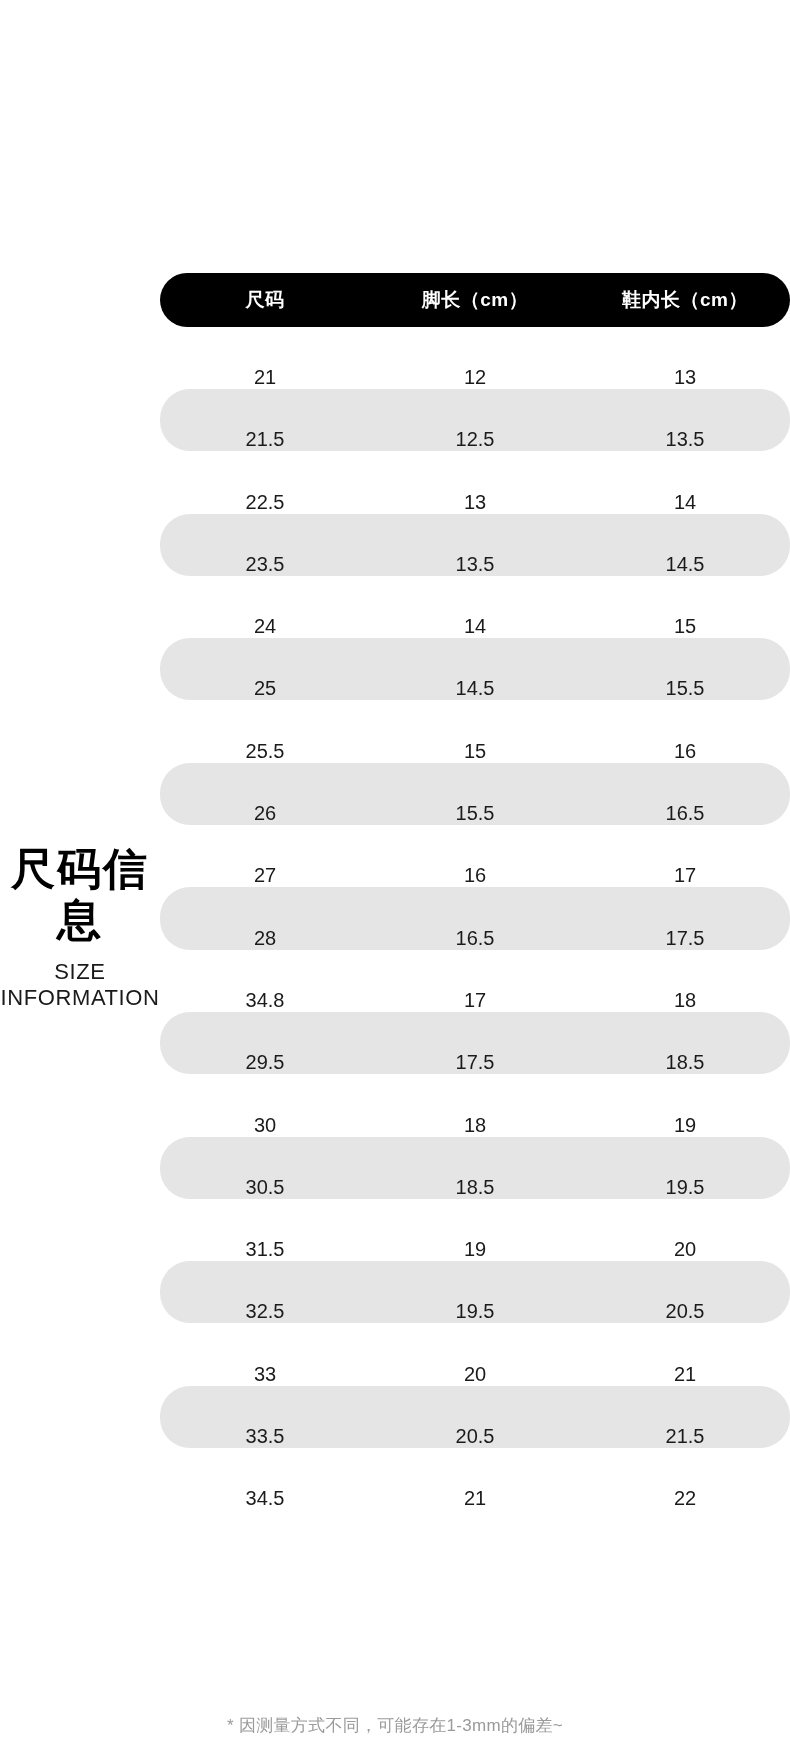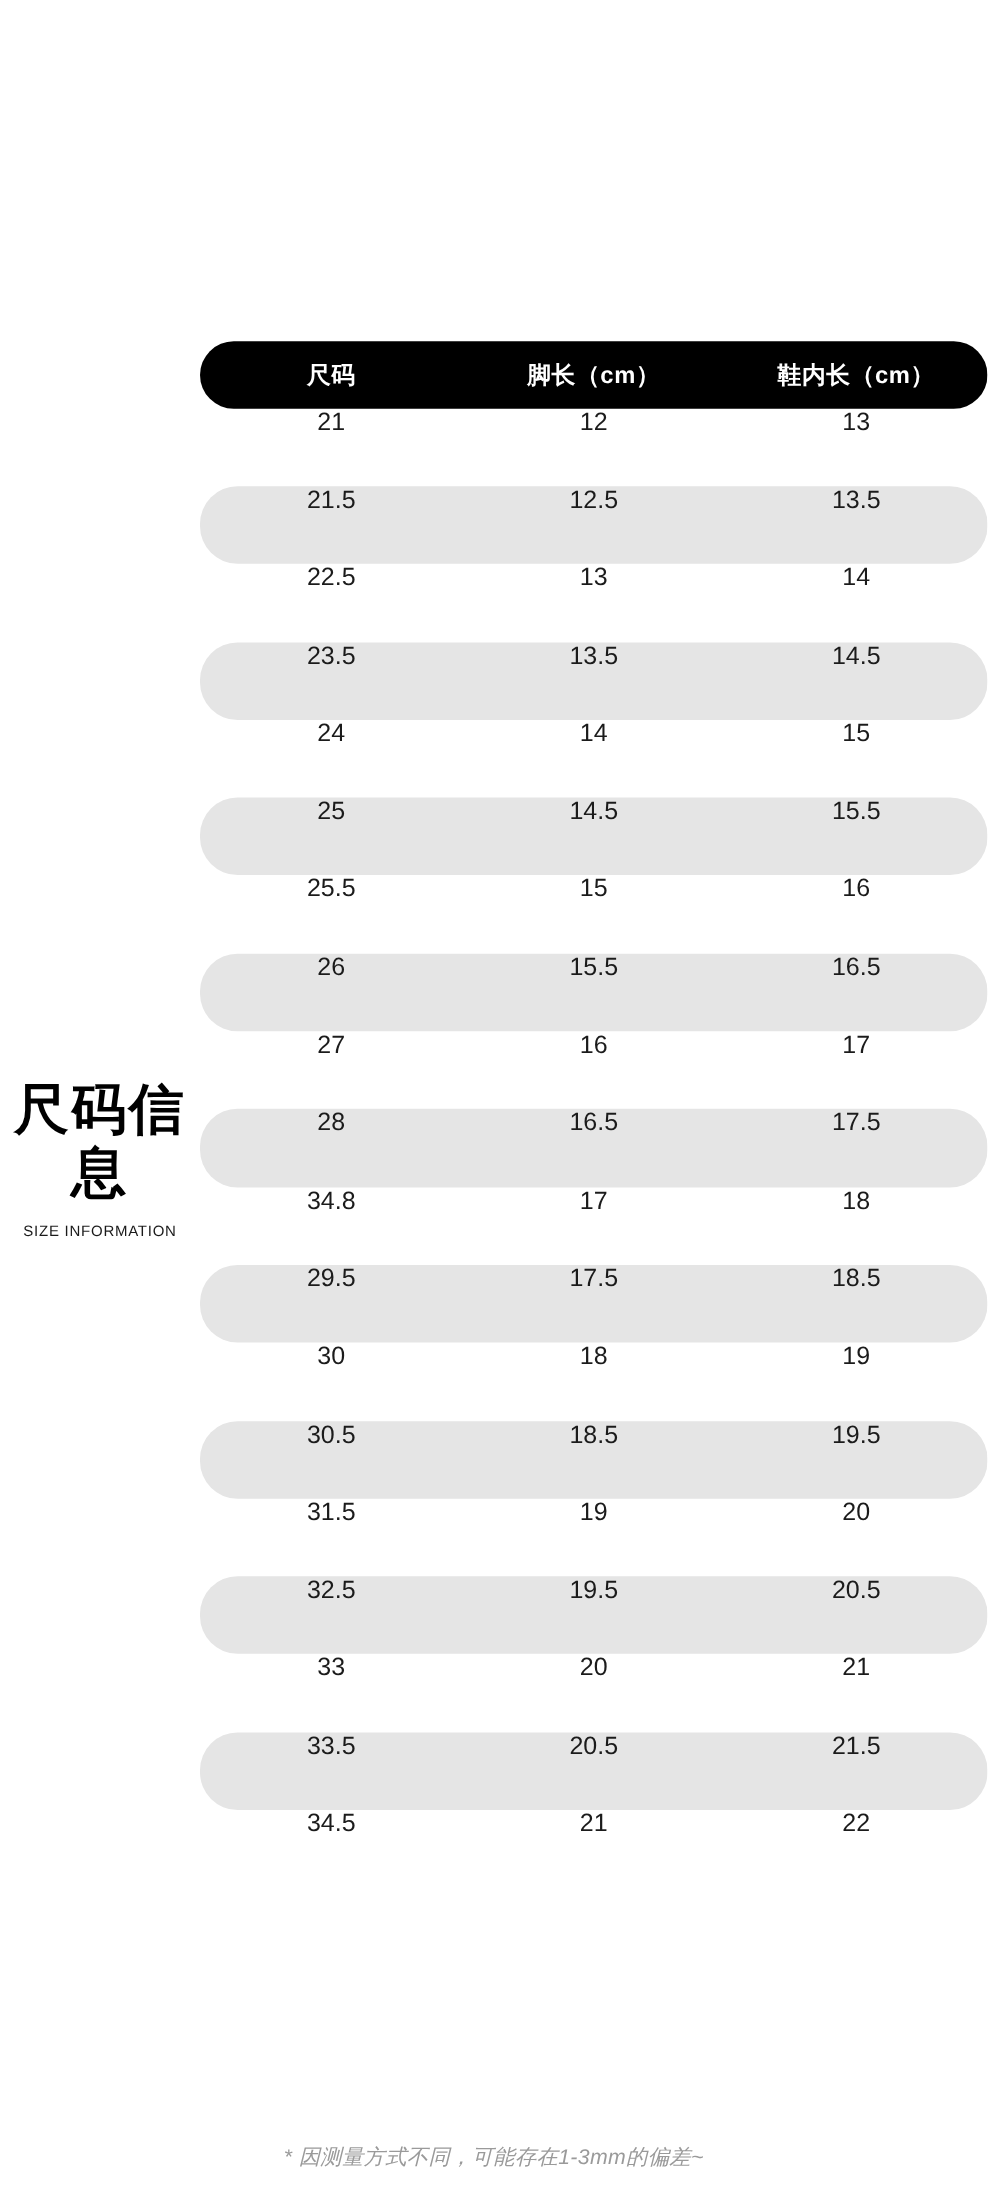--- a/index.html
+++ b/index.html
@@ -36,21 +36,21 @@
   .title-cn {
     font-size: 44px;
     font-weight: 700;
     letter-spacing: 2px;
     color: #000000;
     line-height: 1.15;
   }
 
   .title-en {
     margin-top: 14px;
-    font-size: 12px;
+    font-size: 22px;
     font-weight: 400;
     letter-spacing: 0.6px;
     color: #1a1a1a;
   }
 
   
   .table-wrap {
     margin-top: 24px;
     width: 630px;
   }
@@ -67,21 +67,21 @@
     color: #ffffff;
     font-size: 19px;
     font-weight: 700;
     text-align: center;
     letter-spacing: 0.5px;
   }
 
   .row {
     height: 62.3px;
     display: flex;
-    align-items: flex-start;
+    align-items: flex-end;
     border-radius: 30px;
   }
 
   .row.striped {
     background: #e5e5e5;
   }
 
   .row .cell {
     font-size: 20px;
     font-weight: 400;
@@ -96,21 +96,20 @@
 
   
   .footer-note {
     position: absolute;
     bottom: 22px;
     width: 100%;
     text-align: center;
     font-size: 17px;
     color: #9a9a9a;
     letter-spacing: 0.3px;
-    font-style: italic;
   }
 </style>
 </head>
 <body>
 
 <div class="page">
 
   <div class="header-block">
     <div class="title-cn">尺码信息</div>
     <div class="title-en">SIZE INFORMATION</div>

